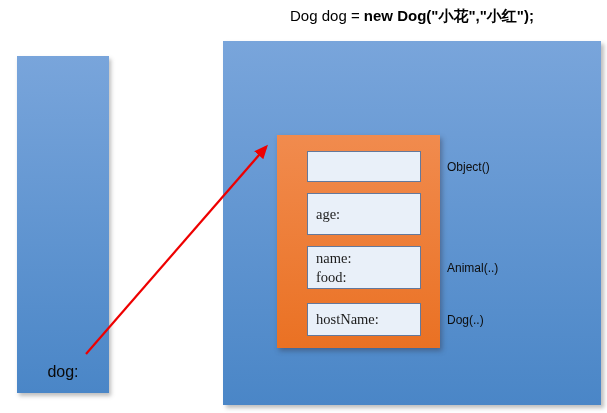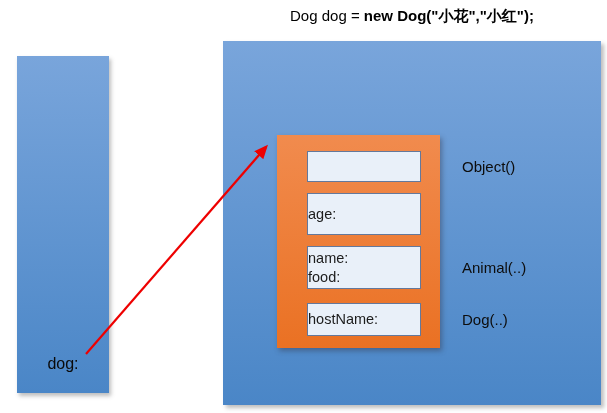--- a/index.html
+++ b/index.html
@@ -17,21 +17,21 @@
   }
   .title b{font-weight:bold;}
 
   
   .stack-rect{
     position:absolute;left:17px;top:56px;width:92px;height:337px;
     background:linear-gradient(180deg,#79A5DB 0%,#4A86C7 100%);
     box-shadow:2px 3px 4px rgba(110,110,110,0.45);
   }
   .stack-var{
-    position:absolute;bottom:20px;left:0;width:100%;
+    position:absolute;bottom:12px;left:0;width:100%;
     text-align:center;font-size:16px;color:#0a0a0a;
   }
 
   
   .heap-rect{
     position:absolute;left:223px;top:41px;width:378px;height:364px;
     background:linear-gradient(180deg,#79A5DB 0%,#4A86C7 100%);
     box-shadow:3px 3px 4px rgba(110,110,110,0.45);
   }
 
@@ -43,24 +43,24 @@
   }
 
   
   .row{
     position:absolute;left:84px;display:flex;align-items:stretch;white-space:nowrap;
   }
   .field-box{
     width:114px;box-sizing:border-box;flex:0 0 114px;
     background:#E9F0F9;border:1.5px solid #64789B;
     display:flex;flex-direction:column;justify-content:center;
-    padding-left:0;font-size:14.5px;color:#1c1c1c;line-height:1.25;
+    padding-left:8px;font-size:14.5px;color:#1c1c1c;line-height:1.25;font-family:Liberation Serif, serif;
   }
   .class-label{
-    margin-left:41px;align-self:center;font-size:15px;color:#0d0d0d;
+    margin-left:26px;align-self:center;font-size:12px;color:#0d0d0d;
   }
   .row-0{top:110px;height:31px;}
   .row-1{top:152px;height:42px;}
   .row-2{top:205px;height:43px;}
   .row-3{top:262px;height:33px;}
 
   
   .arrow-svg{position:absolute;inset:0;pointer-events:none;}
 </style>
 </head>

